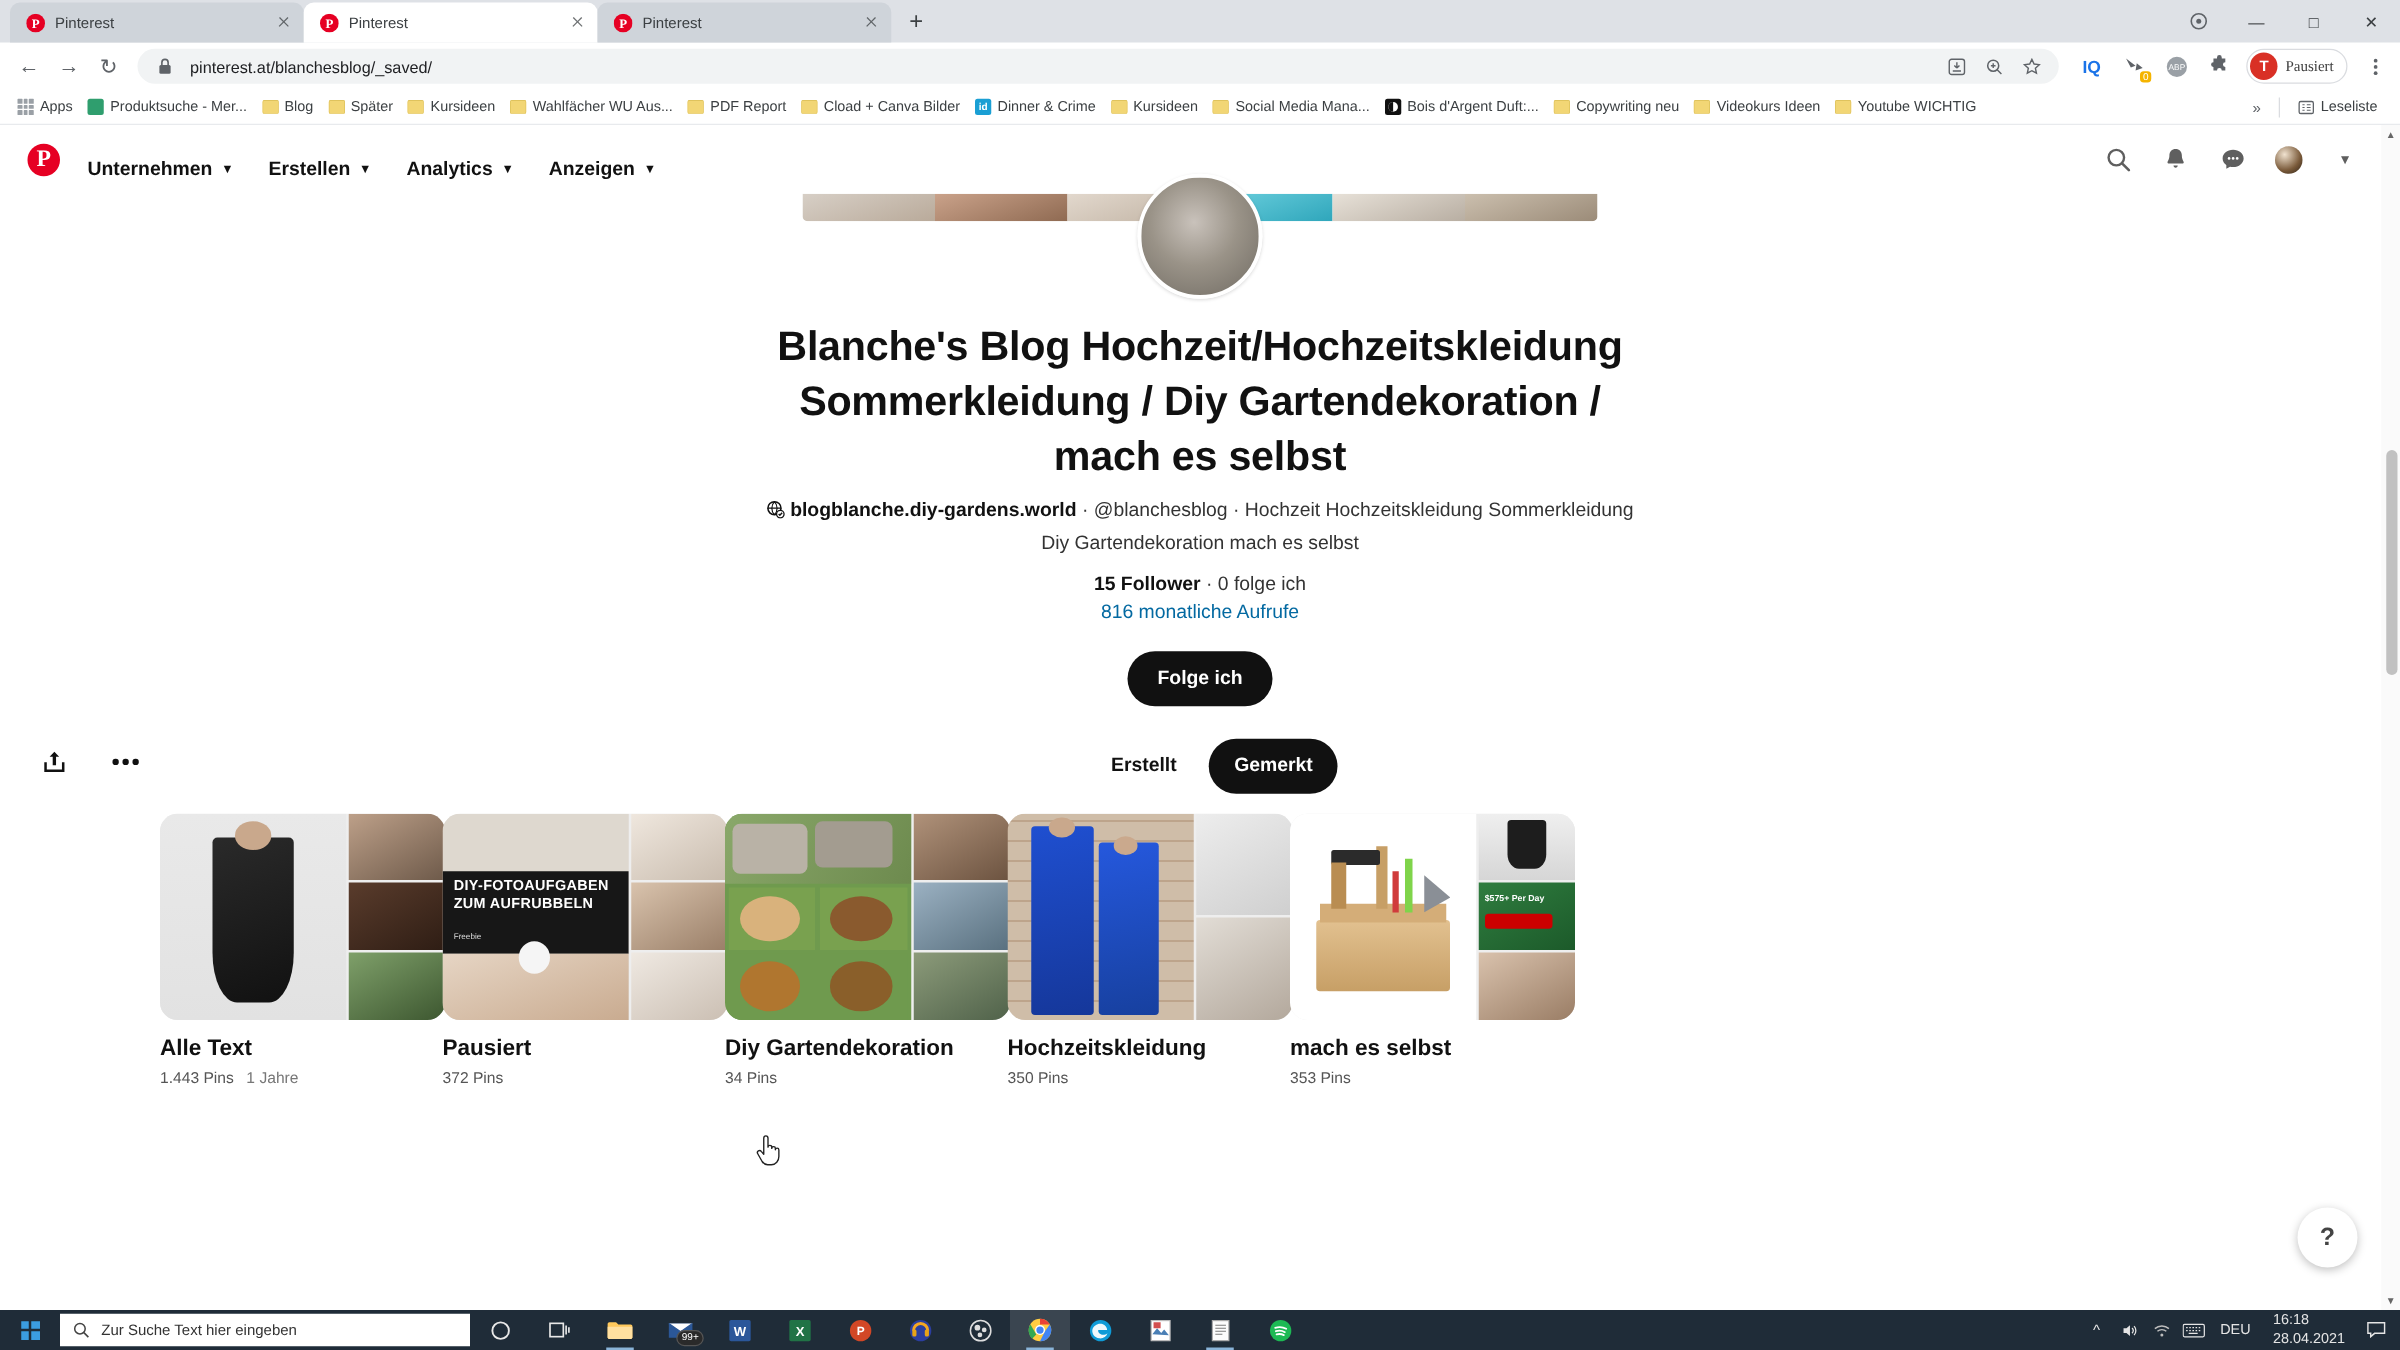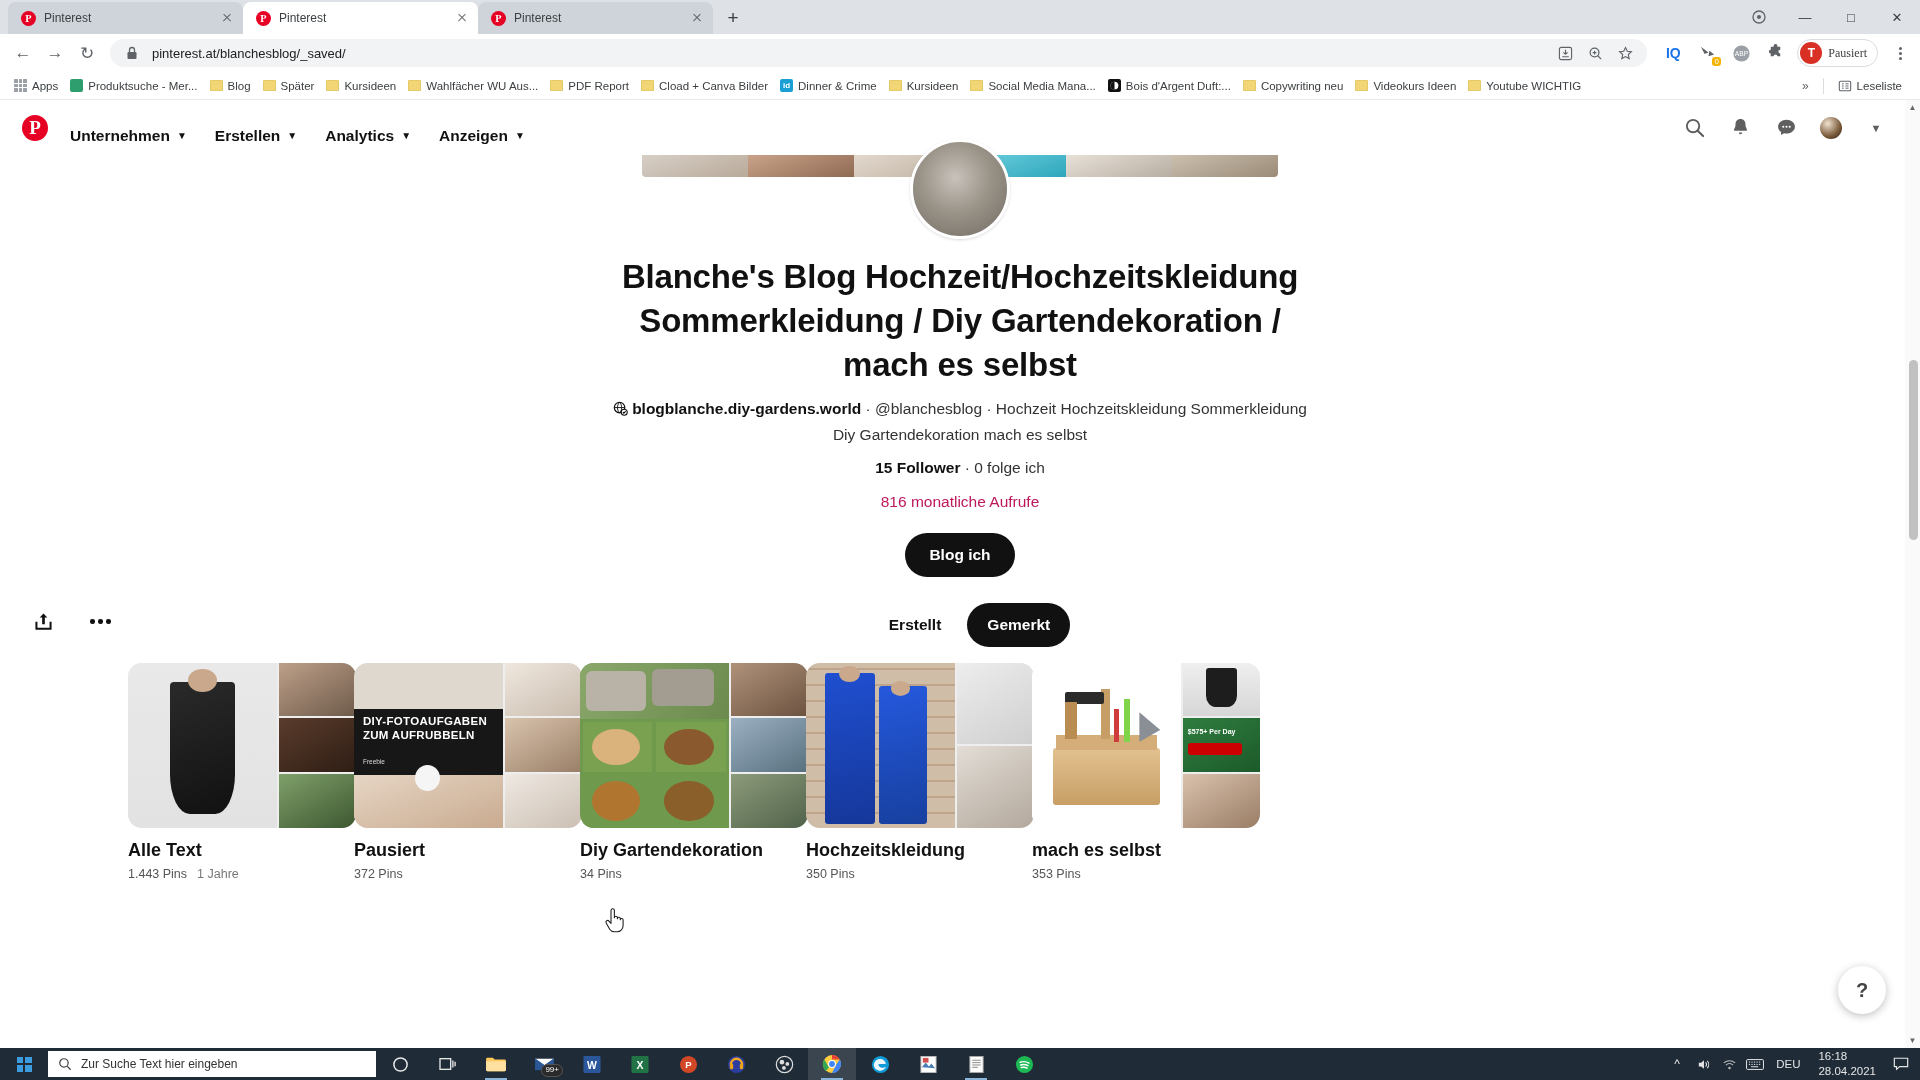--- a/index.html
+++ b/index.html
@@ -113,21 +113,21 @@
   }
   .pname {
     font-size: 33px; font-weight: bold; line-height: 1.33; color: #111;
     max-width: 700px; margin: 16px auto 0; letter-spacing: -.2px;
   }
   .pmeta { font-size: 15.5px; color: #333; margin-top: 10px; line-height: 1.55; max-width: 700px; margin-left:auto;margin-right:auto;}
   .pmeta .site { font-weight: bold; color: #111; }
   .globe { display: inline-block; vertical-align: -2px; margin-right: 4px; }
   .pstats { font-size: 15.5px; color: #333; margin-top: 12px; }
   .pstats b { color: #111; }
-  .pviews { font-size: 15.5px; color: #be185d; margin-top: 16px; text-align: center; }
+  .pviews { font-size: 15.5px; color: #0369a1; margin-top: 4px; text-align: center; }
   .followbtn {
     margin: 22px auto 0; display: inline-block;
     background: #111; color: #fff; font-size: 15.5px; font-weight: bold;
     padding: 13px 24px; border-radius: 24px; border: none;
   }
 
   
   .tabs-row { position: relative; margin-top: 24px; height: 48px; padding-left: 23px; }
   .tabs-center { display: flex; align-items: center; justify-content: center; gap: 10px; height: 48px; }
   .tab-plain { font-size: 15.5px; font-weight: bold; color: #111; padding: 13px 16px; border-radius: 24px; }
@@ -472,21 +472,21 @@
             </svg>
         </span><span class="site">blogblanche.diy-gardens.world</span><span> · @blanchesblog · Hochzeit Hochzeitskleidung Sommerkleidung Diy Gartendekoration mach es selbst</span>
       </div>
 
       <div class="pstats">
         <b>15 Follower</b><span> · 0 folge ich</span>
       </div>
 
       <div class="pviews">816 monatliche Aufrufe</div>
 
-      <button class="followbtn">Blog ich</button>
+      <button class="followbtn">Folge ich</button>
     </div>
 
     <div class="tabs-row">
       <div class="left-actions">
         <span class="act-ic">
           <svg width="21" height="21" viewBox="0 0 22 22">
               <path d="M11 2.5l4 4.2h-2.6v7.1H9.6V6.7H7z" fill="#111"></path>
               <path d="M3.6 11.3v7.2h14.8v-7.2" fill="none" stroke="#111" stroke-width="2.1"></path>
             </svg>
         </span>

